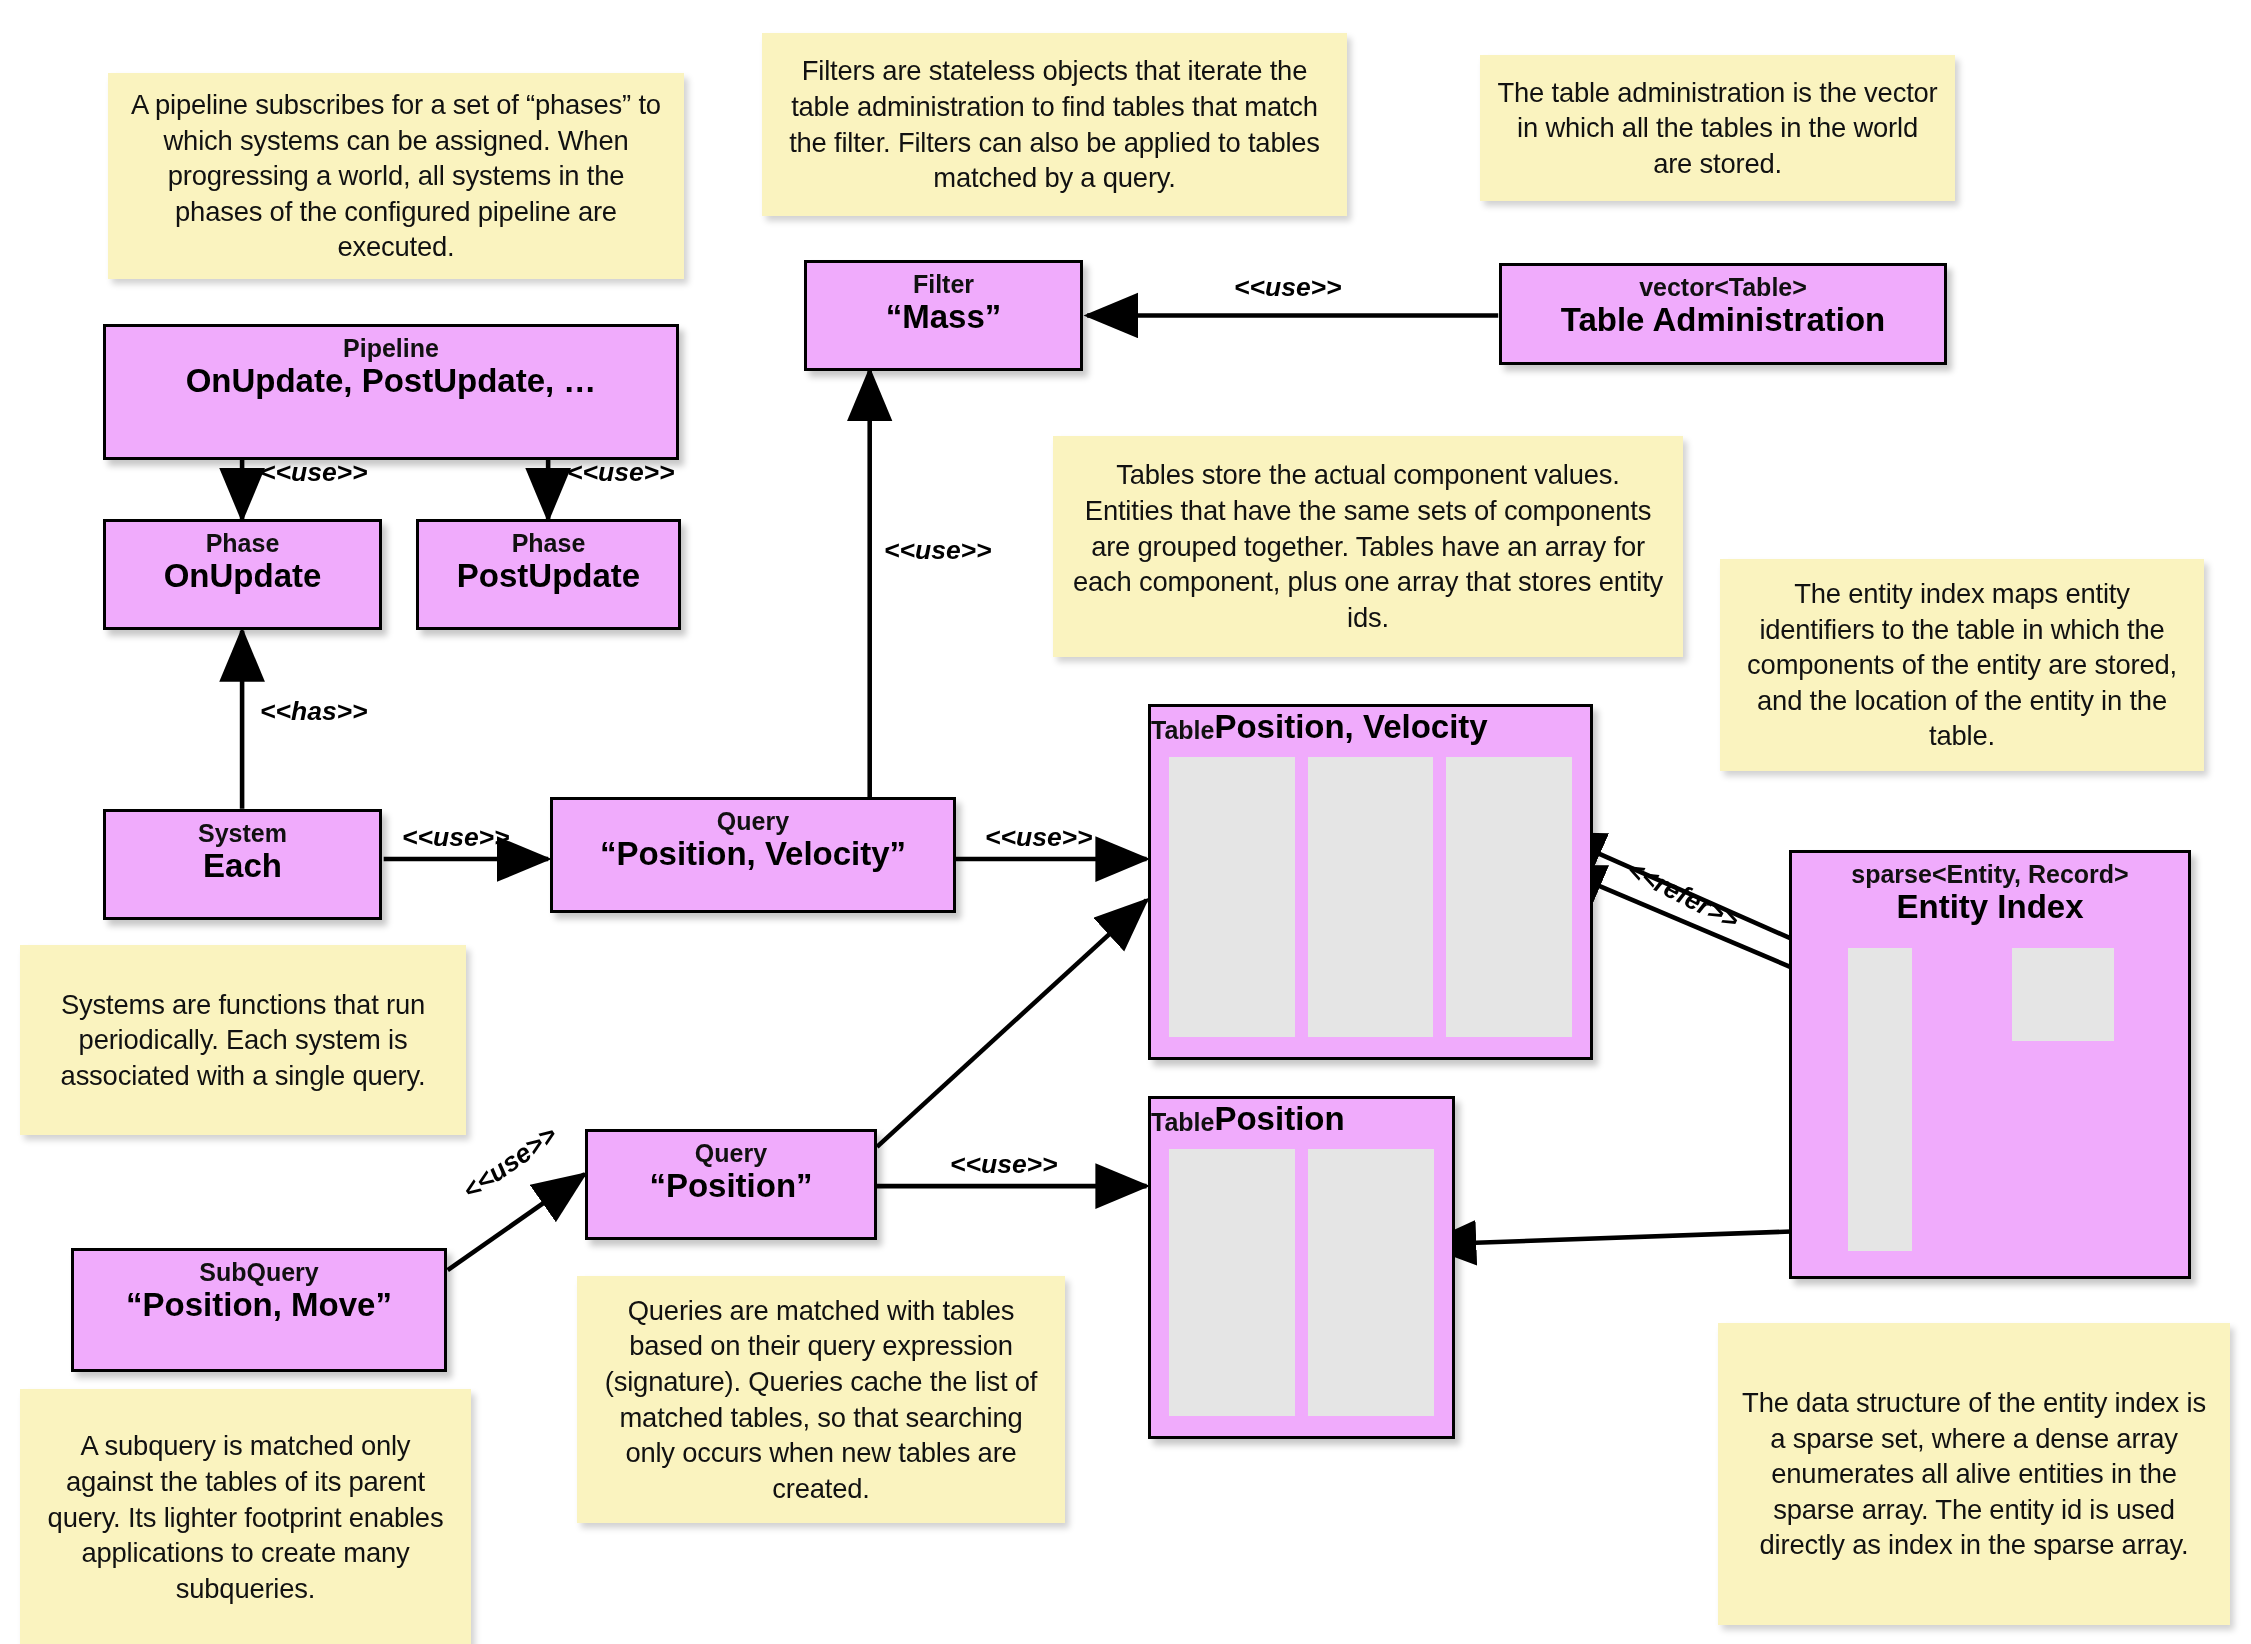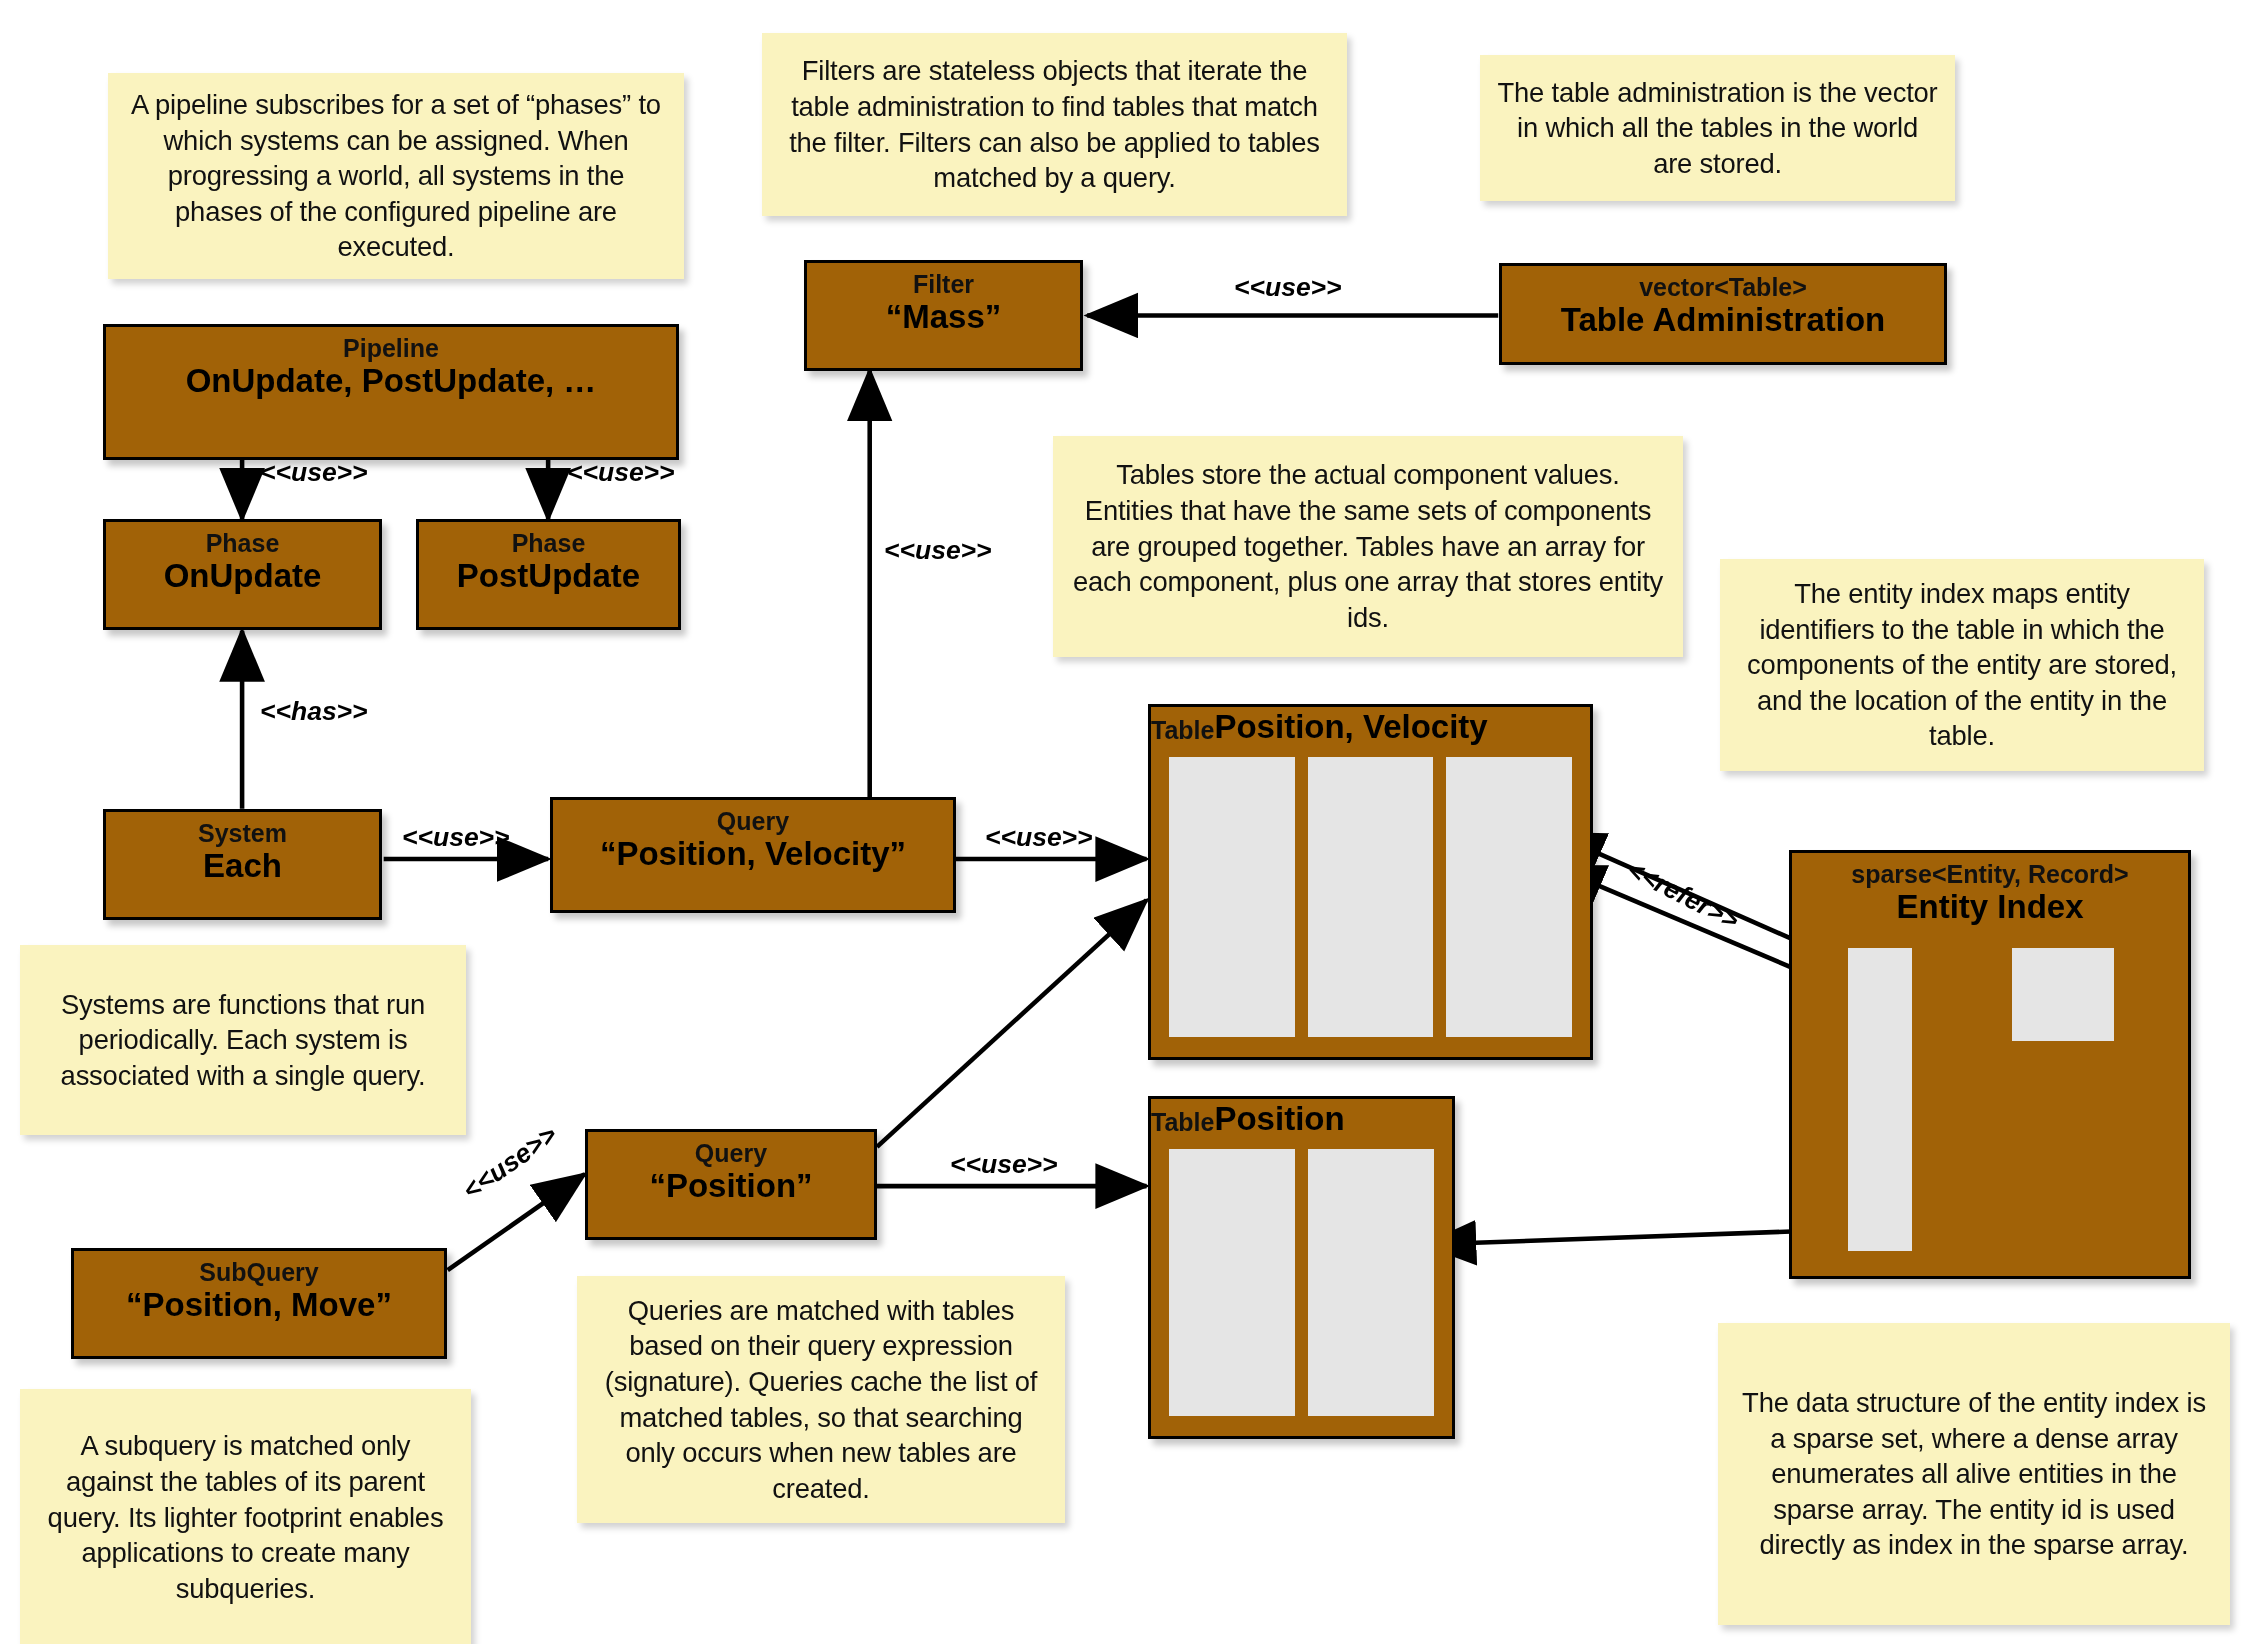--- a/index.html
+++ b/index.html
@@ -17,21 +17,21 @@
     line-height:1.30;
     padding:12.8px 16.4px;
     box-shadow:3.7px 4.6px 6.4px rgba(0,0,0,0.18);
     font-size:27.4px;
     letter-spacing:-0.2px;
   }
 
   
   .box{
     position:absolute;
-    background:#a16207;
+    background:#f0abfc;
     border:3.7px solid #000;
     box-sizing:border-box;
     box-shadow:4.6px 5.5px 6.4px rgba(0,0,0,0.22);
     display:flex;flex-direction:column;align-items:center;
     text-align:center;
   }
   .box .stereo{
     font-size:25px;font-weight:bold;color:#111;
     line-height:1.05;margin-top:8.2px;
   }
@@ -162,21 +162,21 @@
   <div class="box" style="left:550px;top:797px;width:406px;height:116px;">
     <div class="stereo">Query</div>
     <div class="name">“Position, Velocity”</div>
   </div>
 
   <div class="box" style="left:585px;top:1129px;width:292px;height:111px;">
     <div class="stereo">Query</div>
     <div class="name">“Position”</div>
   </div>
 
-  <div class="box" style="left:71px;top:1248px;width:376px;height:111px;text-align:center;">
+  <div class="box" style="left:71px;top:1248px;width:376px;height:124px;text-align:center;">
     <div class="stereo">SubQuery</div>
     <div class="name">“Position, Move”</div>
   </div>
 
   <div class="box" style="left:804px;top:260px;width:279px;height:111px;">
     <div class="stereo">Filter</div>
     <div class="name">“Mass”</div>
   </div>
 
   <div class="box" style="left:1499px;top:263px;width:448px;height:102px;">

